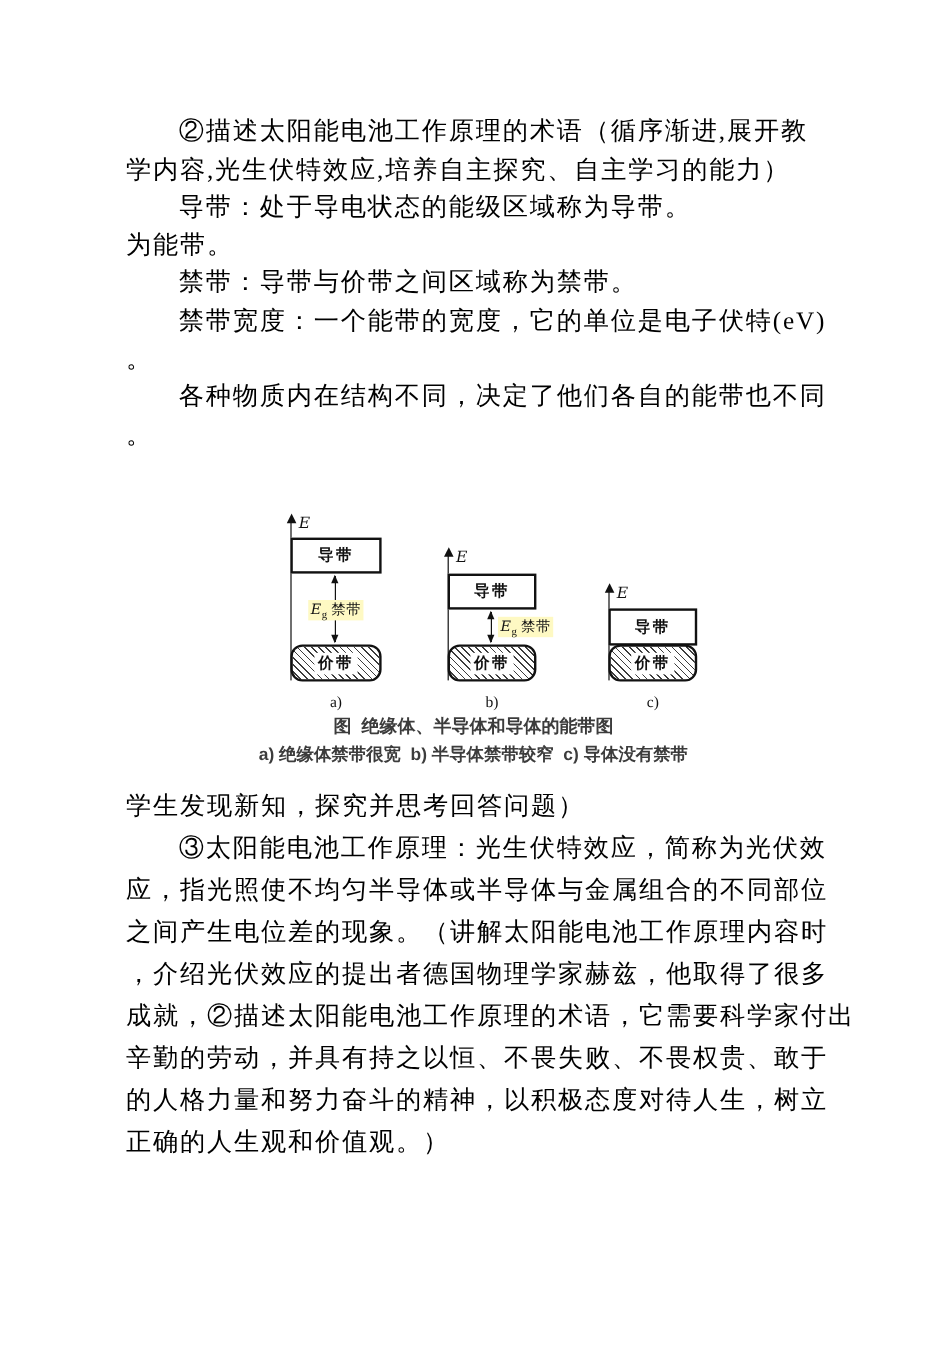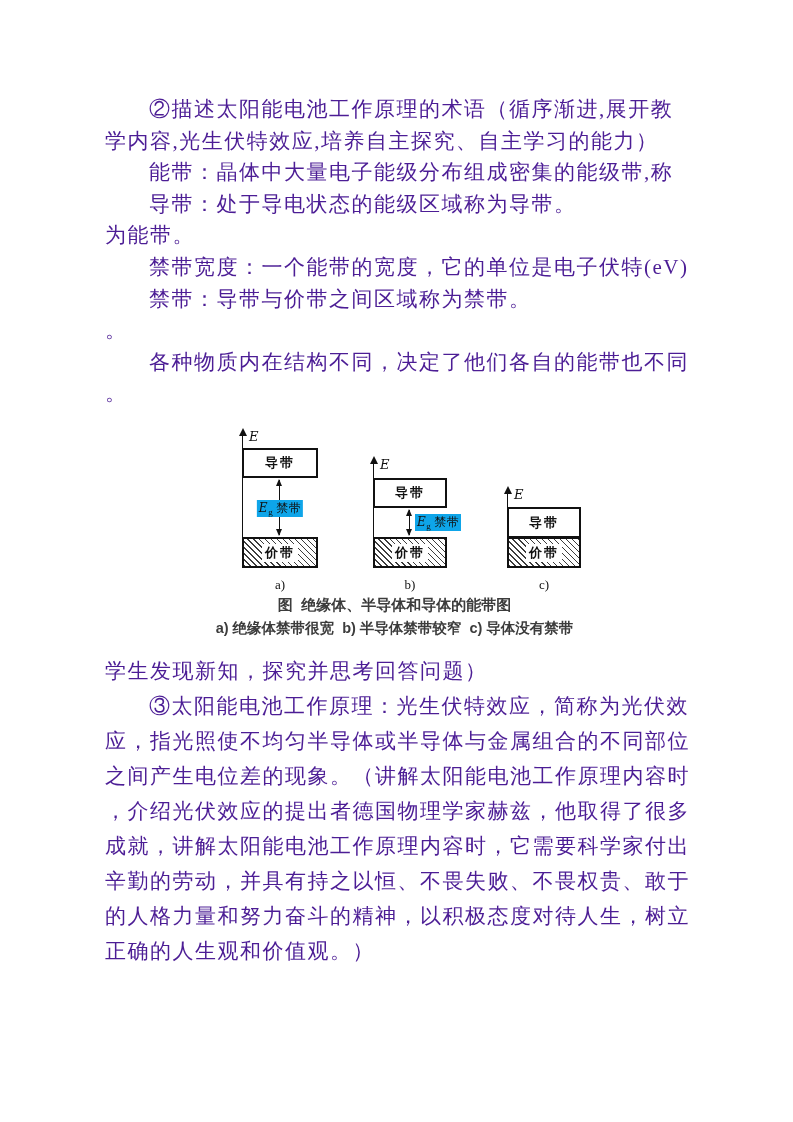--- a/index.html
+++ b/index.html
@@ -4,21 +4,21 @@
 <style>
   * { margin:0; padding:0; box-sizing:border-box; }
   html,body { background:#ffffff; }
   .page {
     position:relative; width:793px; height:1122px; background:#ffffff;
     overflow:hidden; font-family:"Liberation Serif", serif; color:#222222;
   }
   
   .block {
     position:absolute; left:105px; width:588px;
-    font-size:21px; letter-spacing:1.5px; color:#4c1d95;
+    font-size:21px; letter-spacing:1.5px; color:#000000;
   }
   .block-top   { top:94px;  line-height:31.6px; }
   .block-bottom{ top:654px; line-height:35px; }
   .tline { white-space:pre; }
   .tline.indent { padding-left:44px; }
 
   
   .figure { position:absolute; left:180px; top:428px; width:440px; height:166px; }
   .panel  { position:absolute; top:0; height:166px; }
   .panel-a { left:62px;  width:76px; }
@@ -45,39 +45,40 @@
     position:absolute; left:0; right:0; border:2px solid #111; background:#fff;
     display:flex; align-items:center; justify-content:center;
     font-size:13px; letter-spacing:2px; color:#111;font-weight:bold;
   }
   .panel-a .conduction { top:20px; height:30px; }
   .panel-b .conduction { top:50px; height:30px; }
   .panel-c .conduction { top:79px; height:31px; }
   .valence {
     top:109px; height:31px;
     background:repeating-linear-gradient(45deg,#3c3c3c 0px,#3c3c3c 1px,#ffffff 1px,#ffffff 4.2px);
+    border-radius:10px;
   }
   .valence .chip { background:#ffffff; padding:0 3px; }
 
   .gap-arrow { position:absolute; width:0; border-left:1.2px solid #111; }
   .panel-a .gap-arrow { left:37px; top:52px; height:55px; }
   .panel-b .gap-arrow { left:36px; top:82px; height:25px; }
   .gap-arrow::before {
     content:""; position:absolute; top:-1px; left:-4.2px; width:0; height:0;
     border-left:3.5px solid transparent; border-right:3.5px solid transparent;
     border-bottom:7px solid #111;
   }
   .gap-arrow::after {
     content:""; position:absolute; bottom:-1px; left:-4.2px; width:0; height:0;
     border-left:3.5px solid transparent; border-right:3.5px solid transparent;
     border-top:7px solid #111;
   }
   .gap-label {
     position:absolute; white-space:nowrap; font-size:12px; color:#111;
-    background:#0ea5e9; padding:0 2px; letter-spacing:0.5px;
+    background:#fef9c3; padding:0 2px; letter-spacing:0.5px;
   }
   .panel-a .gap-label { left:50%; top:72px; transform:translateX(-50%); }
   .panel-b .gap-label { left:42px; top:86px; }
   .gap-label i   { font:italic 12px "DejaVu Serif", serif; }
   .gap-label sub { font-size:9px; }
   .gap-label .gap-word { margin-left:3px; }
 
   .tag {
     position:absolute; top:149px; left:0; right:0; text-align:center;
     font-size:13px; color:#111;
@@ -92,25 +93,24 @@
   .caption-note  { top:619px; font-size:14.5px; }
 </style>
 </head>
 <body>
 
 <div class="page">
 
   <div class="block block-top">
     <div class="tline indent">②描述太阳能电池工作原理的术语（循序渐进,展开教</div>
     <div class="tline">学内容,光生伏特效应,培养自主探究、自主学习的能力）</div>
-    <div class="tline indent">能带：晶体中大量电子能级分布组成密集的能级带,称</div>
     <div class="tline indent">导带：处于导电状态的能级区域称为导带。</div>
     <div class="tline">为能带。</div>
+    <div class="tline indent">禁带：导带与价带之间区域称为禁带。</div>
     <div class="tline indent">禁带宽度：一个能带的宽度，它的单位是电子伏特(eV)</div>
-    <div class="tline indent">禁带：导带与价带之间区域称为禁带。</div>
     <div class="tline">。</div>
     <div class="tline indent">各种物质内在结构不同，决定了他们各自的能带也不同</div>
     <div class="tline">。</div>
   </div>
 
   <div class="figure">
 
     <div class="panel panel-a">
       <div class="axis"></div>
       <span class="axis-label">E</span>
@@ -155,19 +155,19 @@
 
   <div class="caption caption-title">图  绝缘体、半导体和导体的能带图</div>
   <div class="caption caption-note">a) 绝缘体禁带很宽  b) 半导体禁带较窄  c) 导体没有禁带</div>
 
   <div class="block block-bottom">
     <div class="tline">学生发现新知，探究并思考回答问题）</div>
     <div class="tline indent">③太阳能电池工作原理：光生伏特效应，简称为光伏效</div>
     <div class="tline">应，指光照使不均匀半导体或半导体与金属组合的不同部位</div>
     <div class="tline">之间产生电位差的现象。（讲解太阳能电池工作原理内容时</div>
     <div class="tline">，介绍光伏效应的提出者德国物理学家赫兹，他取得了很多</div>
-    <div class="tline">成就，讲解太阳能电池工作原理内容时，它需要科学家付出</div>
+    <div class="tline">成就，②描述太阳能电池工作原理的术语，它需要科学家付出</div>
     <div class="tline">辛勤的劳动，并具有持之以恒、不畏失败、不畏权贵、敢于</div>
     <div class="tline">的人格力量和努力奋斗的精神，以积极态度对待人生，树立</div>
     <div class="tline">正确的人生观和价值观。）</div>
   </div>
 
 </div>
 
 </body></html>

